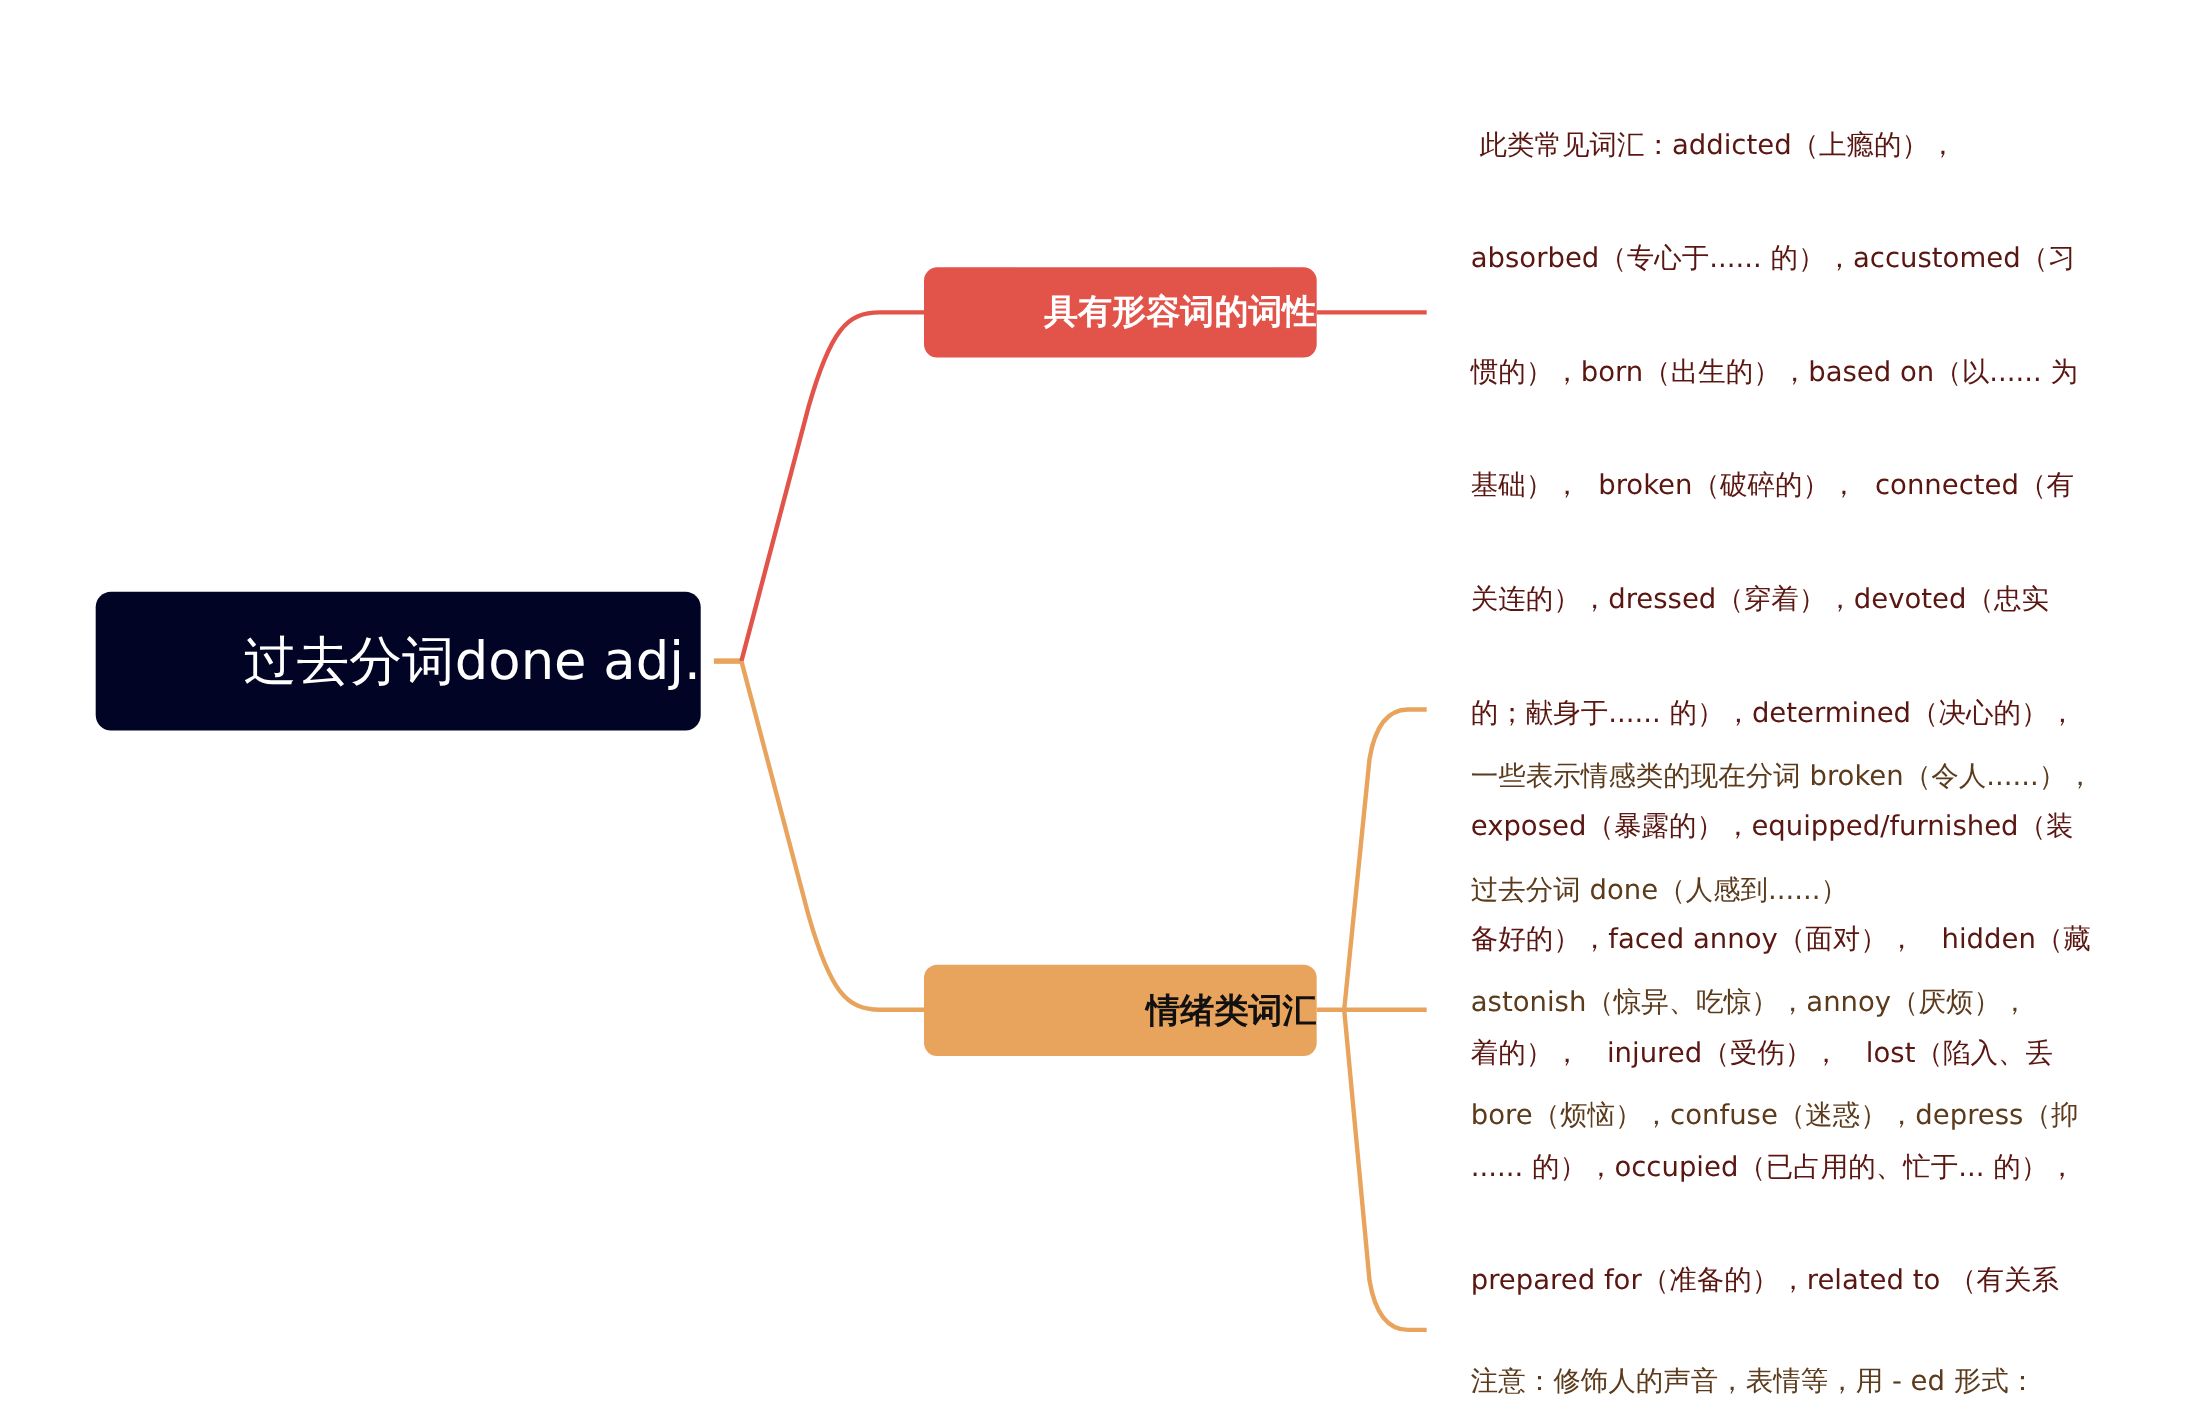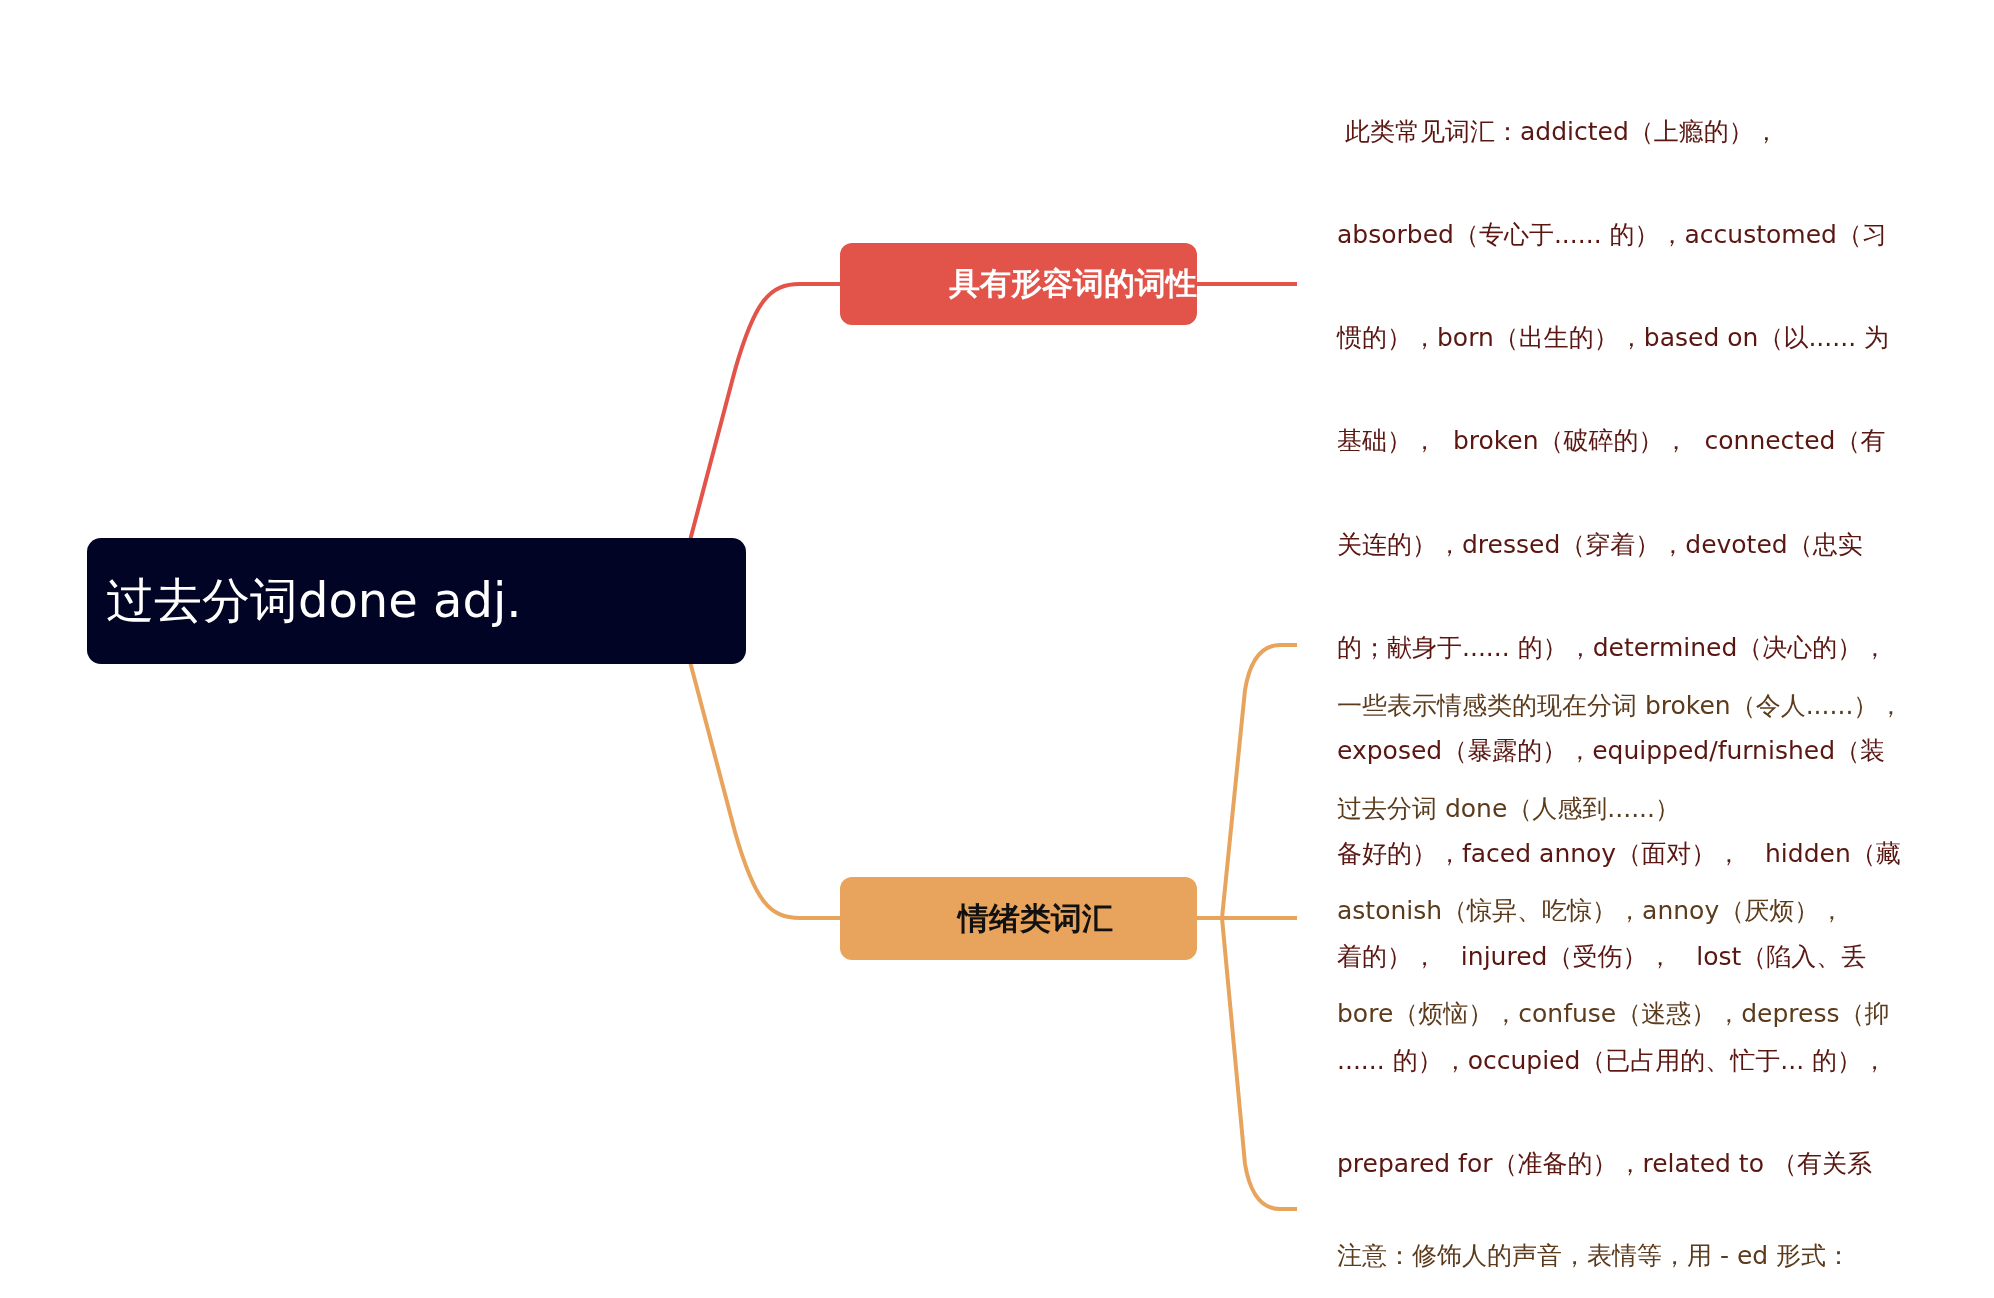--- a/index.html
+++ b/index.html
@@ -1,25 +1,25 @@
 <!DOCTYPE html>
 <html><head>
 <meta charset="utf-8">
 <style>
   html, body { margin: 0; padding: 0; background: #ffffff; }
   body { width: 1994px; height: 1298px; position: relative; overflow: hidden;
          font-family: "DejaVu Sans", "Liberation Sans", sans-serif; }
   svg.connectors { position: absolute; left: 0; top: 0; width: 1994px; height: 1298px; }
   .node { position: absolute; border-radius: 12px; display: flex; align-items: center; box-sizing: border-box; }
-  .root { left: 87px; top: 538px; width: 659px; height: 126px; background: #020426;
-          justify-content: flex-start; color: #ffffff; font-size: 48px; font-weight: 500; border-radius: 14px; padding-left: 19px; }
+  .root { left: 87px; top: 538px; width: 550px; height: 126px; background: #020426;
+          justify-content: flex-end; color: #ffffff; font-size: 48px; font-weight: 500; border-radius: 14px; padding-left: 19px; }
   .branch-red { left: 840px; top: 243px; width: 357px; height: 82px; background: #E2534A;
                 justify-content: flex-end; color: #ffffff; font-size: 31px; font-weight: bold; }
   .branch-orange { left: 840px; top: 877px; width: 357px; height: 83px; background: #E8A45C;
-                   justify-content: center; padding-left: 34px; color: #111111; font-size: 31px; font-weight: bold; }
+                   justify-content: flex-end; padding-left: 34px; color: #111111; font-size: 31px; font-weight: bold; }
   .textblock { position: absolute; left: 1308px; width: 600px; font-size: 25px; line-height: 34.4px; white-space: pre; }
   .textblock .line { display: block; height: 34.4px; margin-left: 29px; }
   .tb-red { top: 46px; color: #5A1712; }
   .tb-orange { color: #5C3B1C; }
   .tb-o1 { top: 620px; }
   .tb-o2 { top: 722px; }
   .tb-o3 { top: 1170px; }
 </style>
 </head>
 <body>

